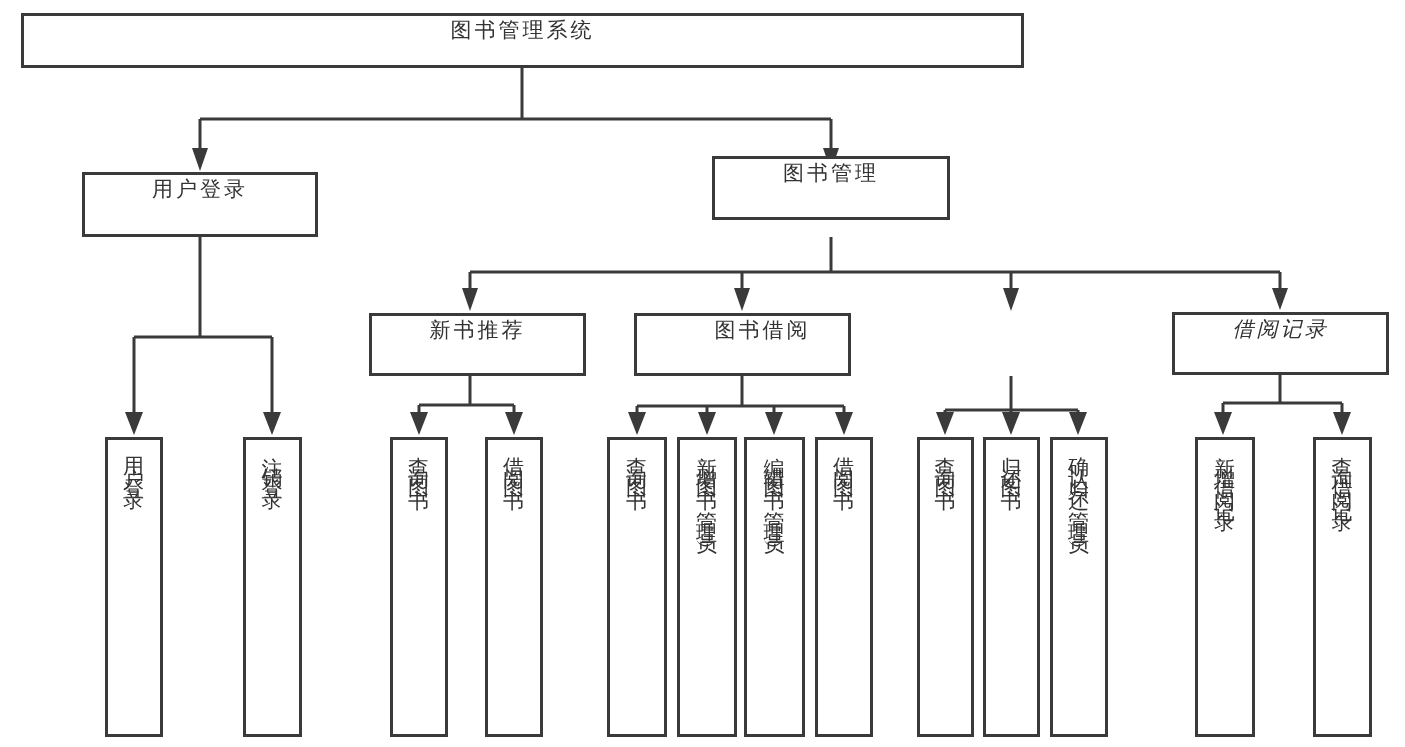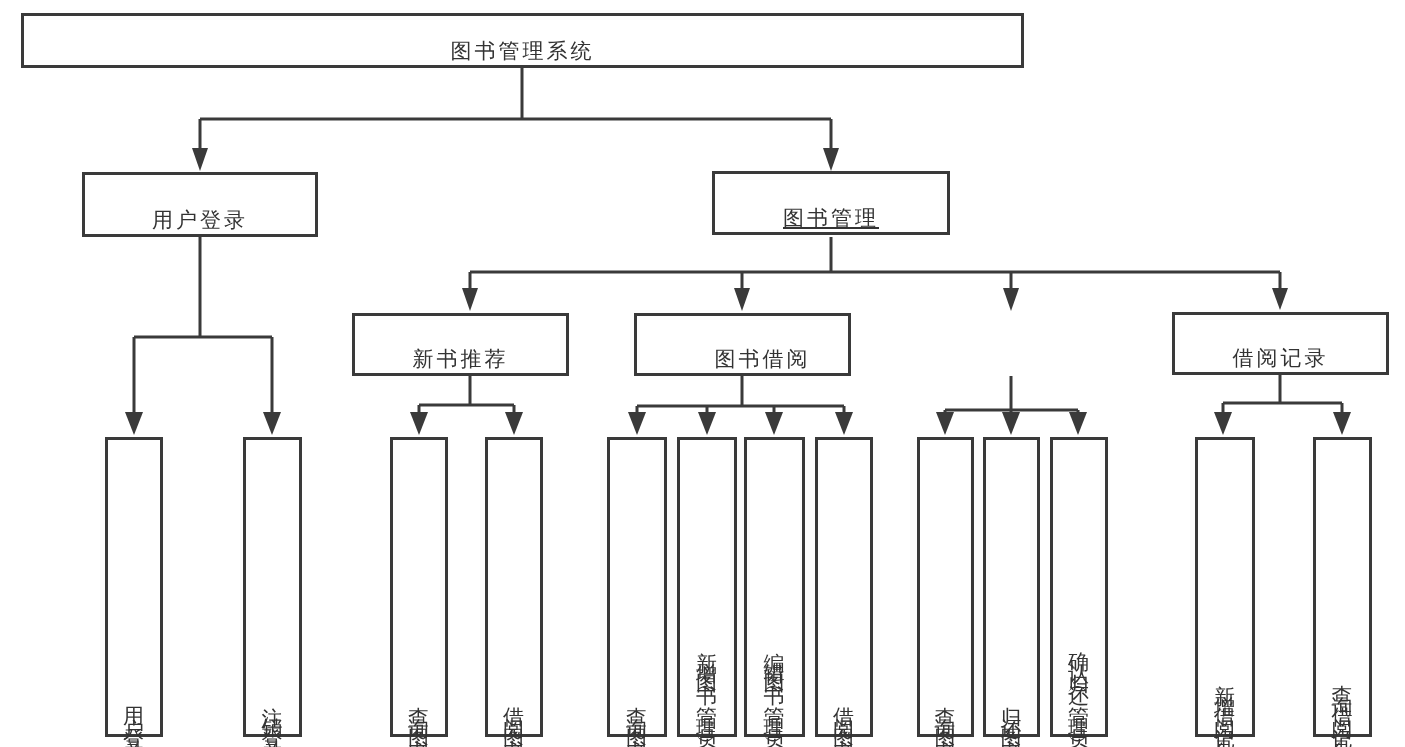--- a/index.html
+++ b/index.html
@@ -16,21 +16,21 @@
     left: 0; top: 0;
     width: 1405px; height: 747px;
     pointer-events: none;
   }
   .node {
     position: absolute;
     box-sizing: border-box;
     border: 3px solid #3a3a3a;
     background: #ffffff;
     display: flex;
-    align-items: flex-end;
+    align-items: flex-start;
     justify-content: center;
     color: #333333;
   }
   .node .lbl {
     font-size: 21px;
     letter-spacing: 3px;
     color: #333333;
     white-space: nowrap;
   }
   .node.vert .lbl {
@@ -100,31 +100,31 @@
     </g>
   </svg>
 
   <div class="node" style="left:21px; top:13px; width:1003px; height:55px;">
     <span class="lbl">图书管理系统</span>
   </div>
 
   <div class="node" style="left:82px; top:172px; width:236px; height:65px;">
     <span class="lbl">用户登录</span>
   </div>
-  <div class="node" style="left:712px; top:171px; width:238px; height:64px;text-decoration:underline;">
+  <div class="node" style="left:712px; top:156px; width:238px; height:64px;">
     <span class="lbl">图书管理</span>
   </div>
 
-  <div class="node" style="left:352px; top:313px; width:217px; height:63px;">
+  <div class="node" style="left:369px; top:313px; width:217px; height:63px;">
     <span class="lbl">新书推荐</span>
   </div>
   <div class="node" style="left:634px; top:313px; width:217px; height:63px;padding-left:40px;">
     <span class="lbl">图书借阅</span>
   </div>
-  <div class="node" style="left:1172px; top:312px; width:217px; height:63px;">
+  <div class="node" style="left:1172px; top:312px; width:217px; height:63px;font-style:italic;">
     <span class="lbl">借阅记录</span>
   </div>
 
   <div class="node vert" style="left:105px; top:437px; width:58px; height:300px;">
     <span class="lbl">用户登录</span>
   </div>
   <div class="node vert" style="left:243px; top:437px; width:59px; height:300px;">
     <span class="lbl">注销登录</span>
   </div>
 

